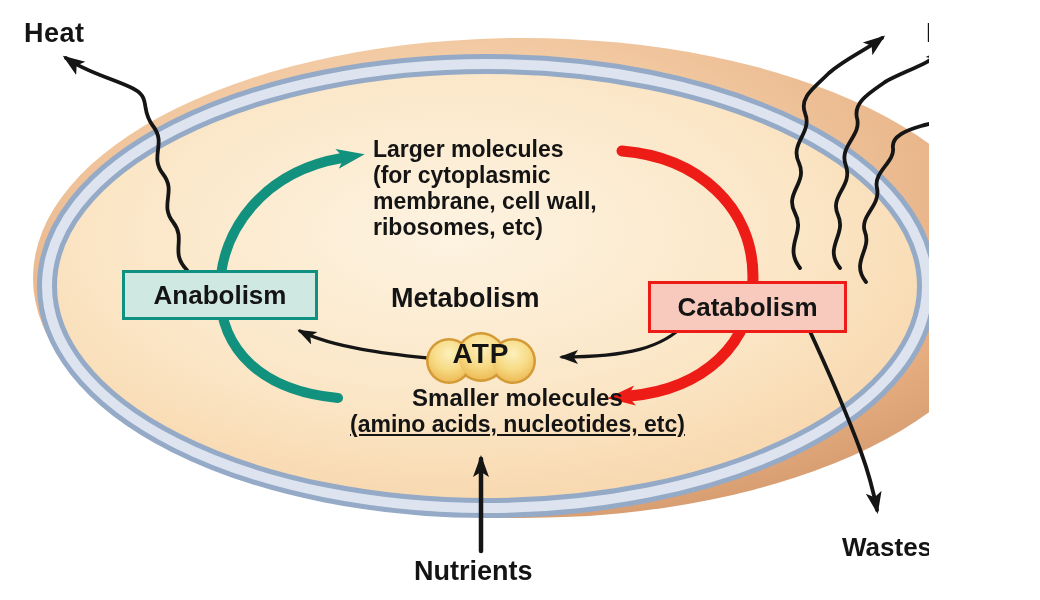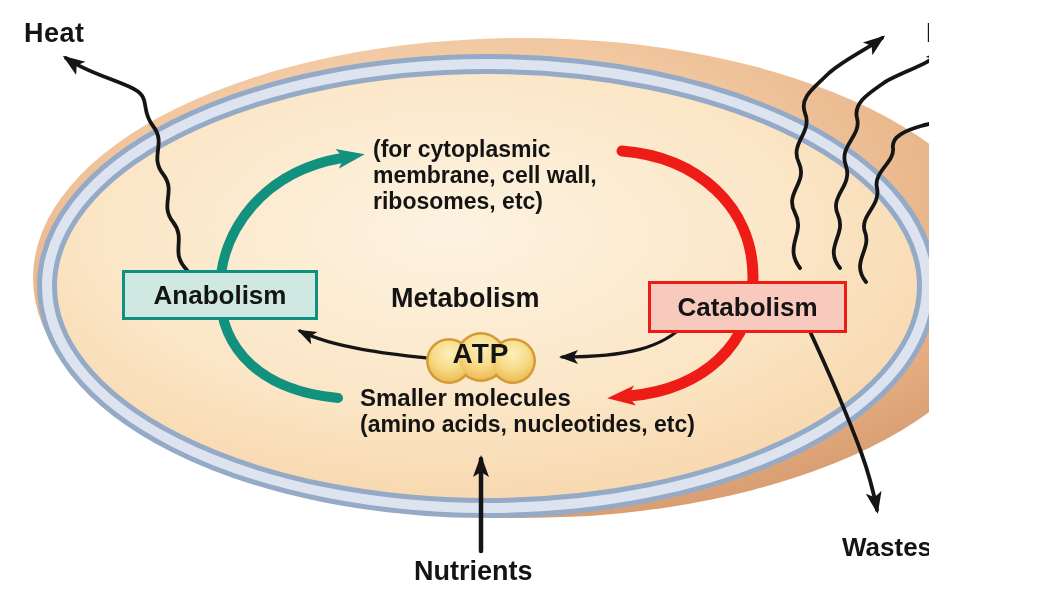--- a/index.html
+++ b/index.html
@@ -19,22 +19,22 @@
   }
   #anabolism-box{left:122px;top:270px;width:196px;height:50px;background:#cfe9e2;border:3px solid #0e9180;}
   #catabolism-box{left:648px;top:268px;width:199px;height:52px;background:#f8cabd;border:3px solid #ee1c16;margin-top:13px;}
   #atp-label{position:absolute;left:425px;top:338px;width:112px;height:42px;display:flex;justify-content:center;font-weight:bold;font-size:28px;letter-spacing:1px;color:#141414;}
   #metabolism-label{left:391px;top:283px;}
   #heat-left{left:24px;top:18px;}
   #heat-right{left:926px;top:18px;}
   #nutrients-label{left:414px;top:556px;}
   #wastes-label{left:842px;top:532px;font-size:26px;}
   #larger-molecules{left:373px;top:136px;width:250px;}
-  #smaller-molecules{left:360px;top:384px;line-height:27px;}
-  #smaller-molecules .detail{white-space:nowrap;}
+  #smaller-molecules{left:350px;top:384px;line-height:27px;text-align:center;}
+  #smaller-molecules .detail{white-space:nowrap;text-decoration:underline;}
 </style>
 </head>
 <body>
 
 <div id="stage">
 
   <svg id="art" width="1040" height="600" viewBox="0 0 1040 600">
     <defs>
       <radialGradient id="outerTan" cx="42%" cy="30%" r="80%">
         <stop offset="0%" stop-color="#f8dcc0"></stop>
@@ -93,20 +93,21 @@
       <circle cx="449" cy="361" r="20.5" fill="url(#goldATP)"></circle>
       <circle cx="481" cy="357" r="22.5" fill="url(#goldATP)"></circle>
       <circle cx="513" cy="361" r="20.5" fill="url(#goldATP)"></circle>
     </g>
   </svg>
 
   <div class="lbl heat" id="heat-left">Heat</div>
   <div class="lbl heat" id="heat-right">Heat</div>
 
   <div class="molblock" id="larger-molecules">
+    <div>Larger molecules</div>
     <div class="detail">(for cytoplasmic membrane, cell wall, ribosomes, etc)</div>
   </div>
 
   <div class="lbl bigword" id="metabolism-label">Metabolism</div>
 
   <div class="flowbox" id="anabolism-box">
     <span>Anabolism</span>
   </div>
   <div class="flowbox" id="catabolism-box">
     <span>Catabolism</span>

